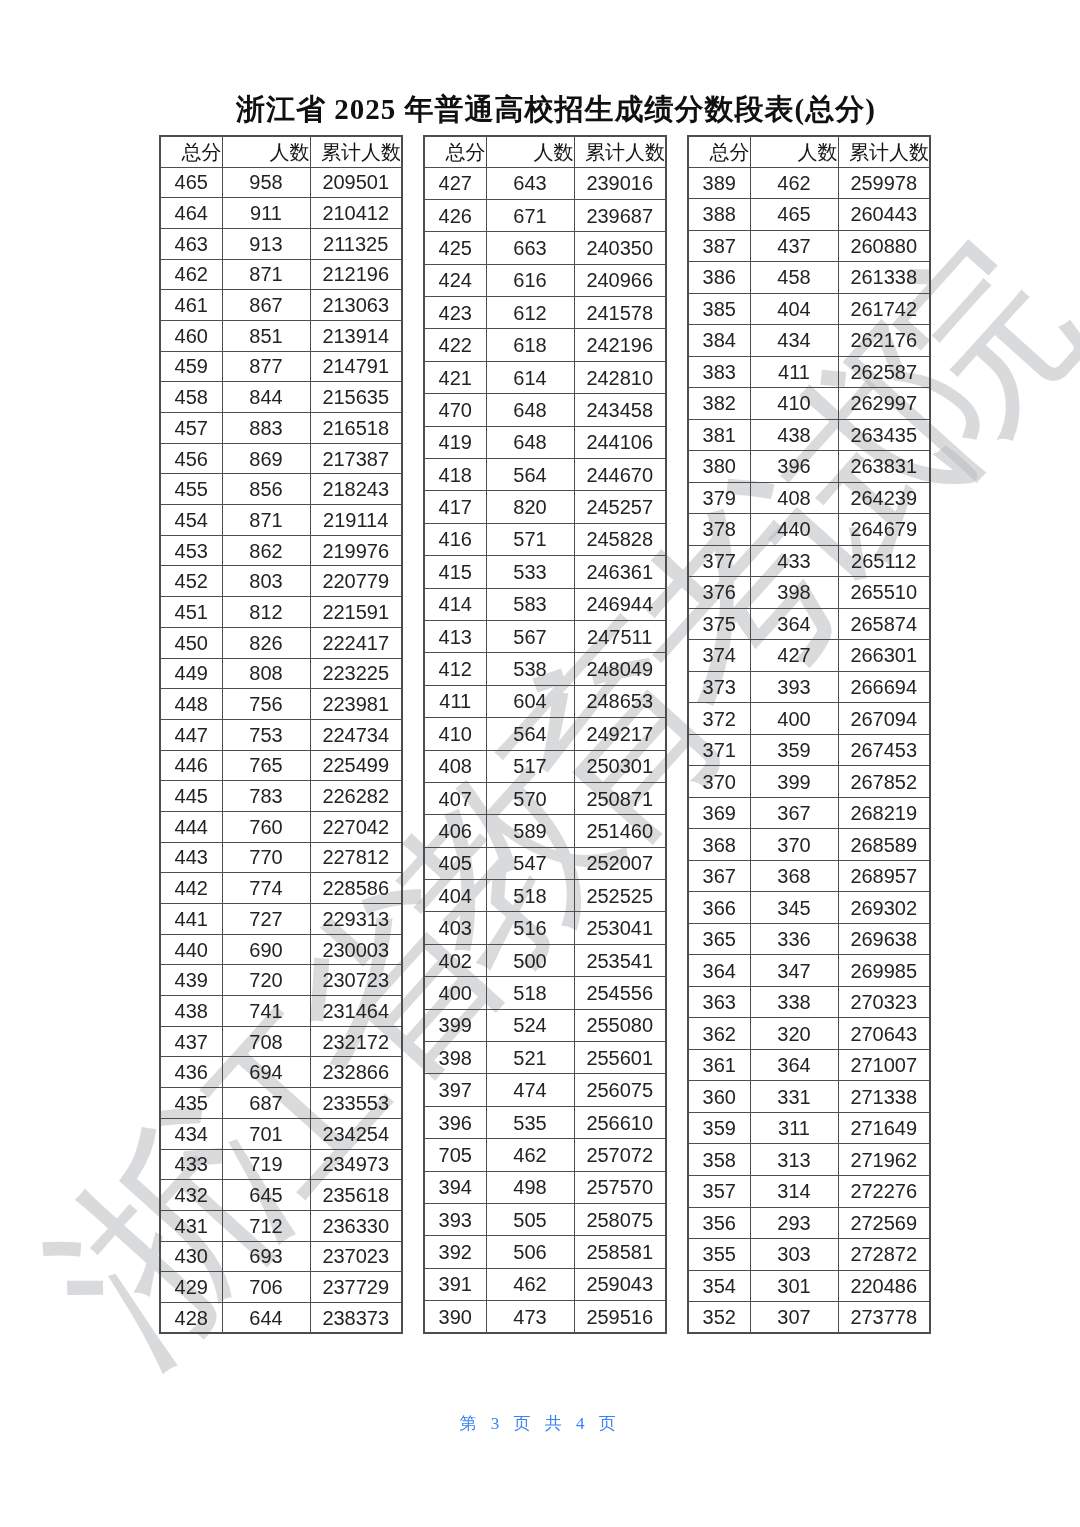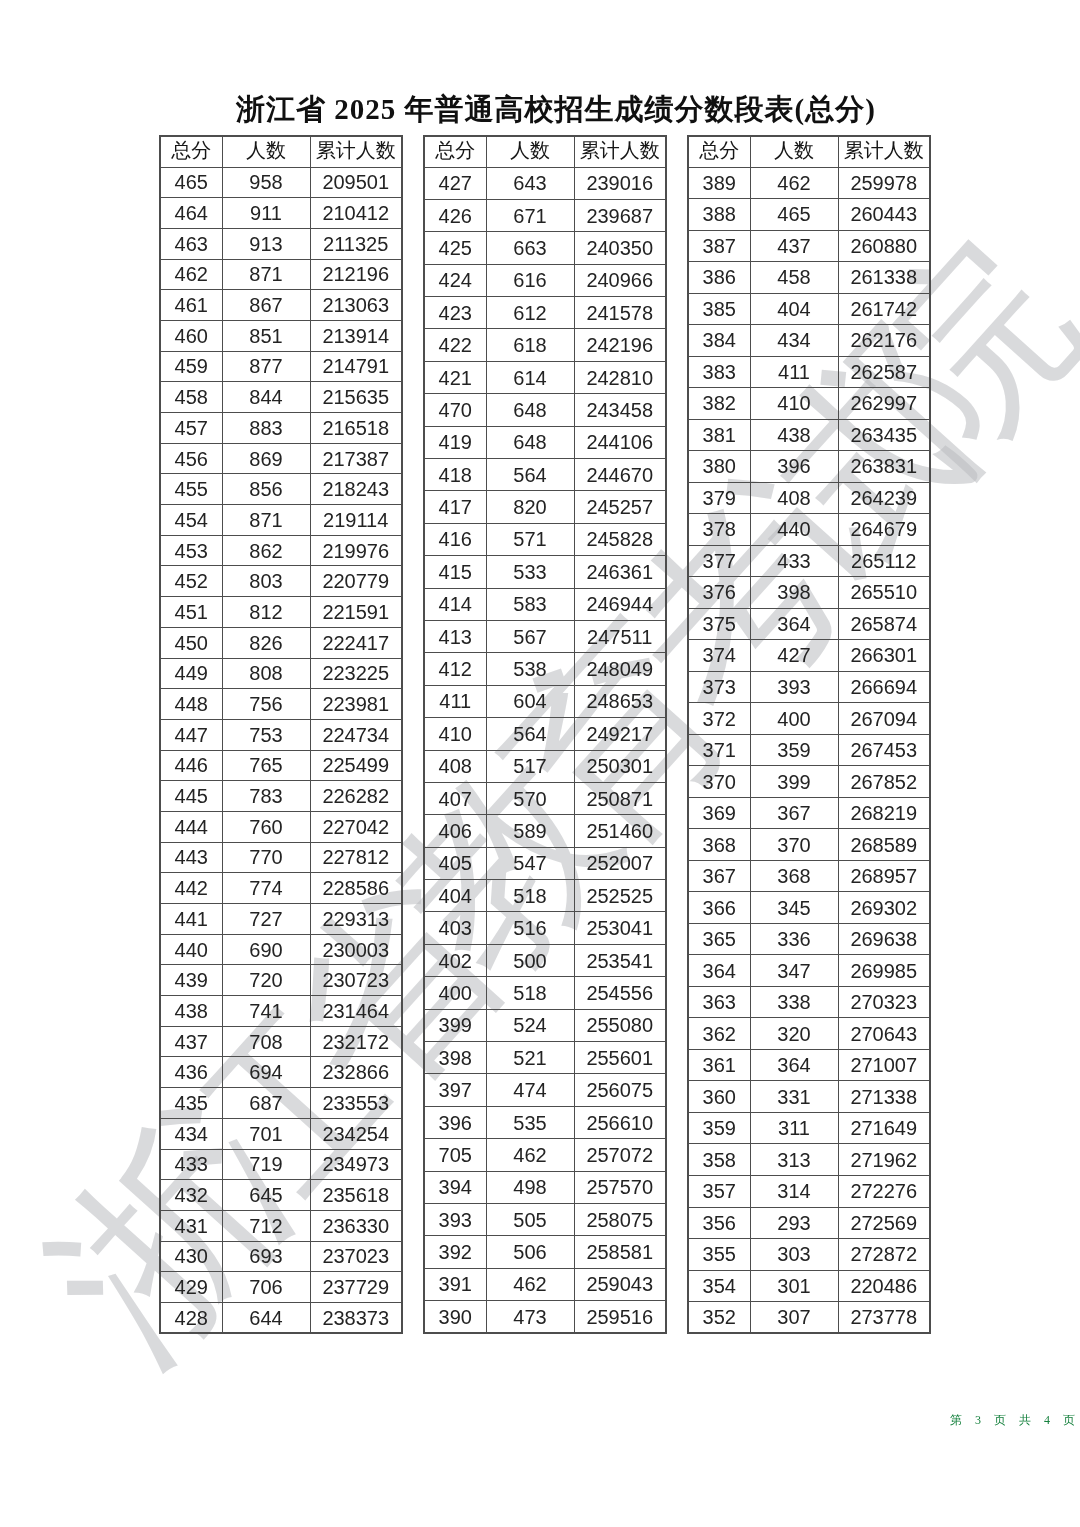--- a/index.html
+++ b/index.html
@@ -64,37 +64,38 @@
     text-align: center;
     vertical-align: middle;
     padding: 0;
     line-height: 1;
     overflow: hidden;
   }
   .score-table th {
     height: 31px;
     font-size: 20px;
     font-weight: normal;
-    font-family: Liberation Mono, monospace;
+    font-family: Liberation Serif, serif;
     color: #161616;
+    text-align: right;
   }
   .score-table td {
     height: 30.7px;
     font-size: 20px;
     font-family: "Liberation Sans", sans-serif;
     color: var(--text-color);
   }
   .footer {
     position: absolute;
     top: 1412px; left: 0;
     width: 100%;
-    text-align: right;
-    font-size: 12px;
+    text-align: center;
+    font-size: 17px;
     letter-spacing: 5px;
-    color: #15803d;
+    color: #3b82f6;
     z-index: 2;
   }
 </style>
 </head>
 <body>
 
 <div class="page">
 
   <div class="watermark">浙江省教育考试院</div>
 

